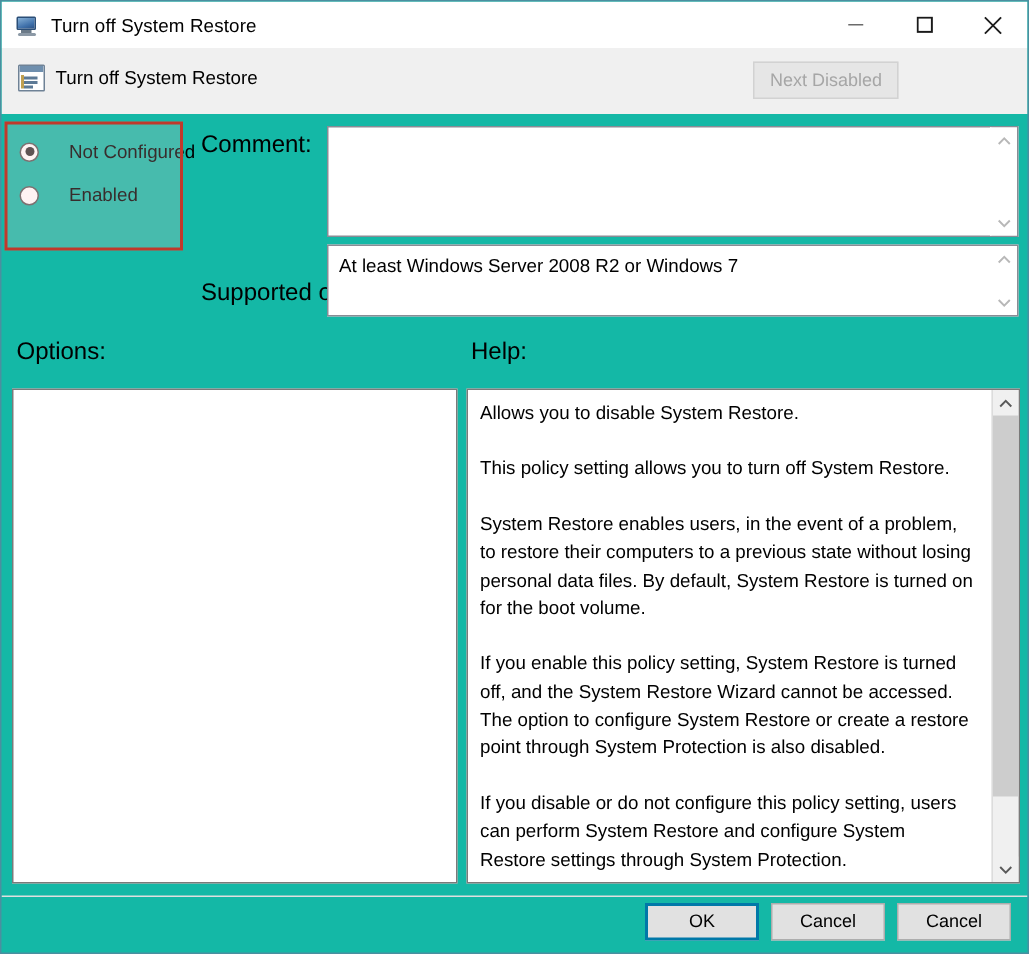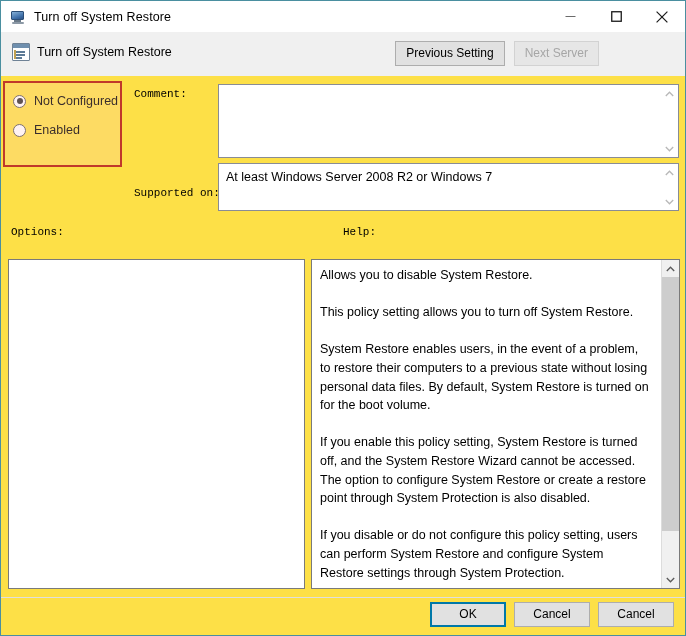--- a/index.html
+++ b/index.html
@@ -11,21 +11,21 @@
     font-family: "Liberation Sans", sans-serif;
     -webkit-font-smoothing: antialiased;
   }
 
   #window {
     position: relative;
     width: 686px;
     height: 636px;
     box-sizing: border-box;
     border: 1px solid #4a8fa0;
-    background: #fde047;
+    background: #14b8a6;
     overflow: hidden;
   }
 
   
   .titlebar {
     position: absolute;
     left: 0; top: 0;
     width: 684px;
     height: 31px;
     background: #ffffff;
@@ -170,20 +170,21 @@
   .radio-group {
     position: absolute;
     left: 12px; top: 88px;
     width: 110px;
   }
   .radio-row {
     display: flex;
     align-items: center;
     height: 24px;
     margin-bottom: 5px;
+    gap: 12px;
   }
   .radio-mark {
     width: 13px; height: 13px;
     border: 1px solid #595959;
     border-radius: 50%;
     background: #ffffff;
     box-sizing: border-box;
     position: relative;
     flex: 0 0 auto;
     margin-right: 8px;
@@ -198,29 +199,28 @@
   }
   .radio-label {
     font-size: 12.5px;
     color: #000000;
     white-space: nowrap;
   }
 
   
   .field-label {
     position: absolute;
-    font-size: 11px;
+    font-size: 16px;
     color: #000000;
     white-space: nowrap;
-    font-family: Liberation Mono, monospace;
   }
   #comment-label   { left: 133px; top: 87px; }
   #supported-label { left: 133px; top: 166px; margin-top: 20px; }
   #options-label   { left: 10px;  top: 225px; }
-  #help-label      { left: 313px; top: 225px; margin-left: 29px; }
+  #help-label      { left: 313px; top: 225px; }
 
   
   .textbox {
     position: absolute;
     background: #ffffff;
     border: 1px solid #898c95;
     box-sizing: border-box;
   }
   #comment-box   { left: 217px; top: 83px;  width: 461px; height: 74px; }
   #supported-box { left: 217px; top: 162px; width: 461px; height: 48px; }
@@ -379,22 +379,21 @@
     <div class="header-icon">
       <div class="hi-bar"></div>
       <div class="hi-dot"></div>
       <div class="hi-l1"></div>
       <div class="hi-l2"></div>
       <div class="hi-l3"></div>
     </div>
     <div class="header-title">Turn off System Restore</div>
 
     <div class="nav-buttons">
-      <div class="btn">Previous Setting</div>
-      <div class="btn disabled">Next Server</div>
+      <div class="btn disabled">Next Disabled</div>
     </div>
   </div>
 
   <div class="radio-group">
     <div class="radio-row">
       <span class="radio-mark checked"></span>
       <span class="radio-label">Not Configured</span>
     </div>
     <div class="radio-row">
       <span class="radio-mark"></span>

